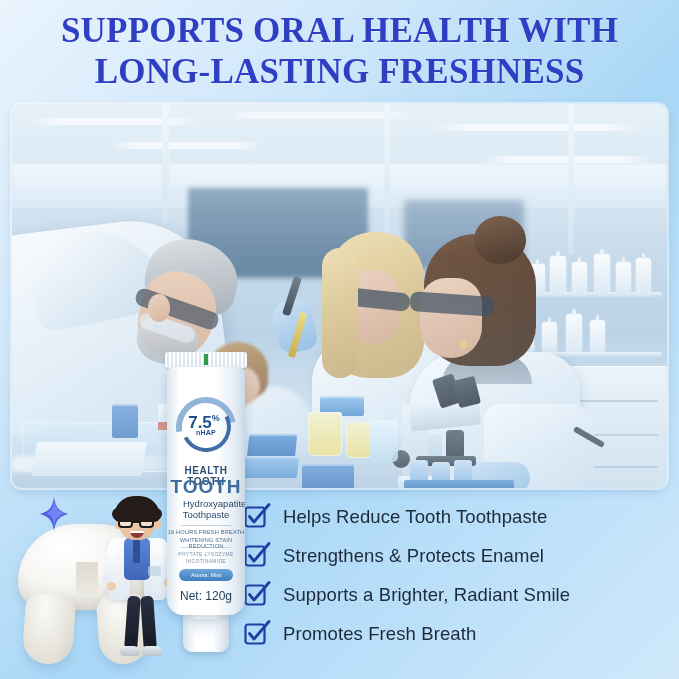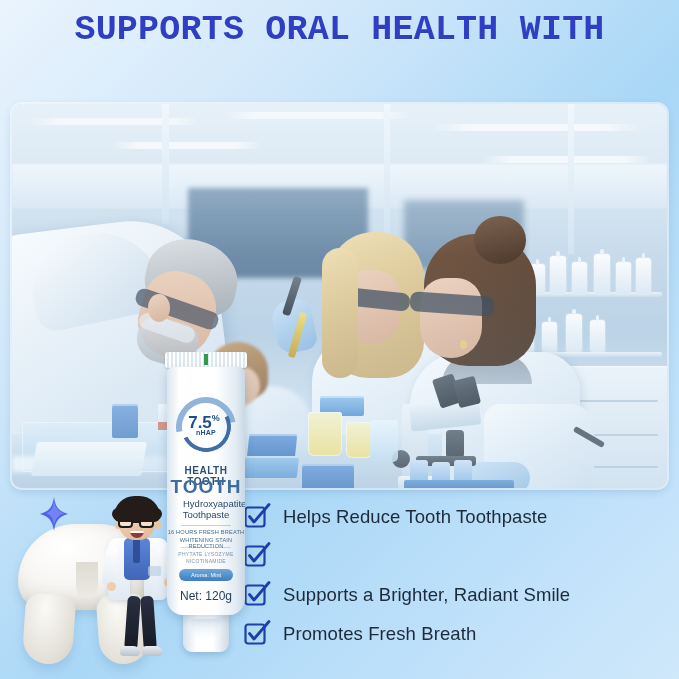--- a/index.html
+++ b/index.html
@@ -13,21 +13,21 @@
 
   
   .headline{
     position:absolute; left:0; top:10px; width:679px;
     text-align:center;
     color:#2f3fc4;
     font-weight:bold;
     font-size:35px;
     line-height:1.18;
     letter-spacing:.2px;
-    font-family:Liberation Mono, monospace;
+    font-family:Liberation Serif, serif;
     text-shadow:0 1px 0 rgba(255,255,255,.35);
   }
   .headline .l2{ display:block; }
 
   
   .photo{
     position:absolute; left:12px; top:104px;
     width:655px; height:384px;
     border-radius:10px;
     overflow:hidden;
@@ -250,20 +250,21 @@
   .bullet-text{
     font-size:18.5px; color:#1c2a3a; letter-spacing:.1px;
     font-family:"Liberation Sans", sans-serif;
   }
 </style>
 </head>
 <body>
 
 <div class="headline">
   <span>SUPPORTS ORAL HEALTH WITH</span>
+  <span class="l2">LONG-LASTING FRESHNESS</span>
 </div>
 
 <div class="photo">
 
   <div class="layer bg-room"></div>
 
   <div class="layer ceil-light" style="left:18px; top:14px; width:170px;"></div>
   <div class="layer ceil-light" style="left:100px; top:38px; width:150px;"></div>
   <div class="layer ceil-light" style="left:210px; top:8px; width:190px;"></div>
   <div class="layer ceil-light" style="left:420px; top:20px; width:210px;"></div>
@@ -454,20 +455,21 @@
     <span class="bullet-text">Helps Reduce Tooth Toothpaste</span>
   </div>
 
   <div class="bullet">
     <span class="cbx">
       <svg viewBox="0 0 28 28">
         <rect x="2.5" y="5.5" width="19" height="19" rx="2.5" fill="none" stroke="#1f3fa8" stroke-width="2.2"></rect>
         <path d="M6.5 14.5 L11 20 L26 2.5" fill="none" stroke="#1f3fa8" stroke-width="2.8" stroke-linecap="round" stroke-linejoin="round"></path>
       </svg>
     </span>
+    <span class="bullet-text">Strengthens &amp; Protects Enamel</span>
   </div>
 
   <div class="bullet">
     <span class="cbx">
       <svg viewBox="0 0 28 28">
         <rect x="2.5" y="5.5" width="19" height="19" rx="2.5" fill="none" stroke="#1f3fa8" stroke-width="2.2"></rect>
         <path d="M6.5 14.5 L11 20 L26 2.5" fill="none" stroke="#1f3fa8" stroke-width="2.8" stroke-linecap="round" stroke-linejoin="round"></path>
       </svg>
     </span>
     <span class="bullet-text">Supports a Brighter, Radiant Smile</span>

